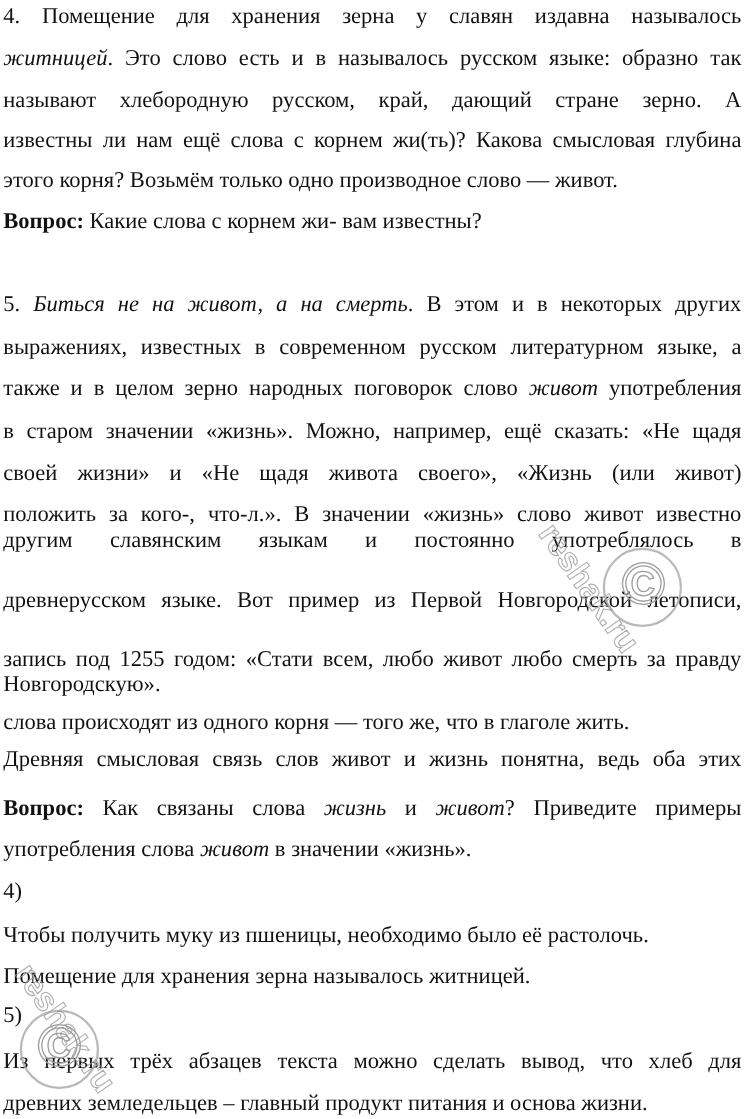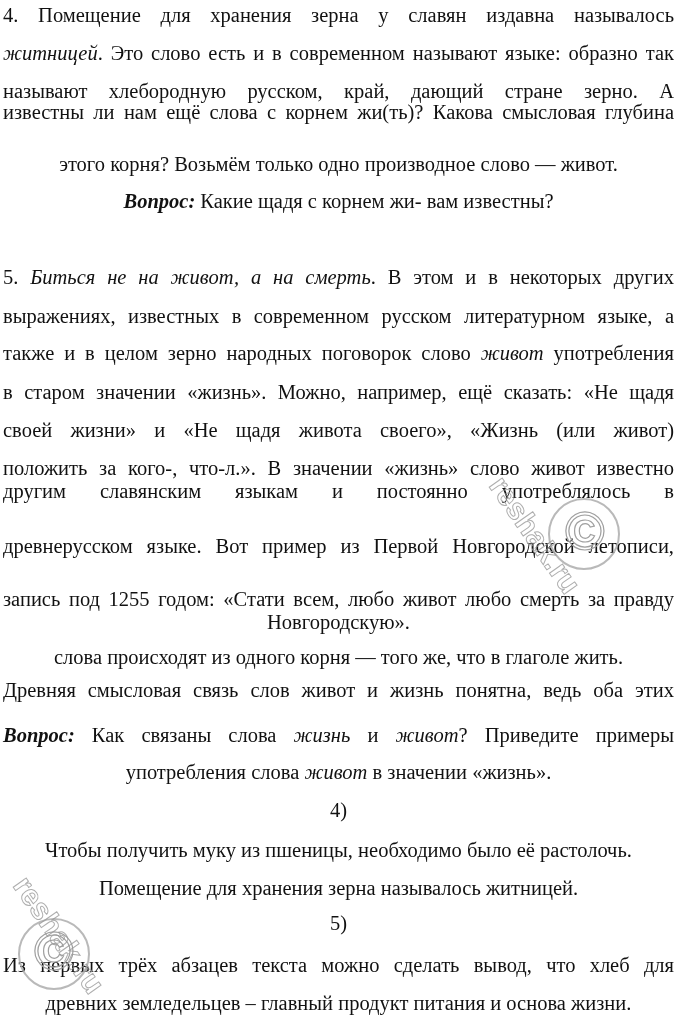--- a/index.html
+++ b/index.html
@@ -8,48 +8,48 @@
     font-family: "Liberation Serif", "DejaVu Serif", serif;
     color: #111111;
     font-size: 20.5px;
   }
   .page { position: absolute; left: 3px; top: 0; width: 671px; }
   .line {
     position: absolute; left: 0; width: 671px;
     height: 38px; line-height: 30px; white-space: nowrap;
   }
   .just { text-align: justify; text-align-last: justify; }
-  .left { text-align: center; }
+  .left { text-align: left; }
   i { font-style: italic; }
-  b { font-weight: bold; font-style: italic; }
+  b { font-weight: bold; }
   .watermark {
     position: absolute; pointer-events: none; color: transparent;
     -webkit-text-stroke: 1px #9a9a9a; font-family: "Liberation Sans", sans-serif;
     font-weight: bold; opacity: .8;
   }
   .wm-circle {
     position: absolute; border: 2px solid #a8a8a8; border-radius: 50%;
     pointer-events: none; opacity: .8;
   }
   .wm-c {
     position: absolute; pointer-events: none; color: transparent;
     -webkit-text-stroke: 1.2px #a0a0a0; font-family: "Liberation Sans", sans-serif; font-weight: bold;
   }
 </style>
 </head>
 <body>
 
 <div class="page">
 
   <div class="line just" style="top:0px">4. Помещение для хранения зерна у славян издавна называлось</div>
-  <div class="line just" style="top:38px"><i>житницей</i><span>. Это слово есть и в современном называют языке: образно так</span></div>
+  <div class="line just" style="top:38px"><i>житницей</i><span>. Это слово есть и в называлось русском языке: образно так</span></div>
   <div class="line just" style="top:76px">называют хлебородную русском, край, дающий стране зерно. А</div>
-  <div class="line just" style="top:97px">известны ли нам ещё слова с корнем жи(ть)? Какова смысловая глубина</div>
+  <div class="line just" style="top:113px">известны ли нам ещё слова с корнем жи(ть)? Какова смысловая глубина</div>
   <div class="line left" style="top:149px">этого корня? Возьмём только одно производное слово — живот.</div>
-  <div class="line left" style="top:186px"><b>Вопрос:</b><span> Какие щадя с корнем жи- вам известны?</span></div>
+  <div class="line left" style="top:186px"><b>Вопрос:</b><span> Какие слова с корнем жи- вам известны?</span></div>
 
   <div class="line just" style="top:262px"><span>5. </span><i>Биться не на живот, а на смерть</i><span>. В этом и в некоторых других</span></div>
   <div class="line just" style="top:301px">выражениях, известных в современном русском литературном языке, а</div>
   <div class="line just" style="top:338px"><span>также и в целом зерно народных поговорок слово </span><i>живот</i><span> употребления</span></div>
   <div class="line just" style="top:377px">в старом значении «жизнь». Можно, например, ещё сказать: «Не щадя</div>
   <div class="line just" style="top:415px">своей жизни» и «Не щадя живота своего», «Жизнь (или живот)</div>
   <div class="line just" style="top:453px">положить за кого-, что-л.». В значении «жизнь» слово живот известно</div>
   <div class="line just" style="top:476px">другим славянским языкам и постоянно употреблялось в</div>
   <div class="line just" style="top:531px">древнерусском языке. Вот пример из Первой Новгородской летописи,</div>
   <div class="line just" style="top:584px">запись под 1255 годом: «Стати всем, любо живот любо смерть за правду</div>

